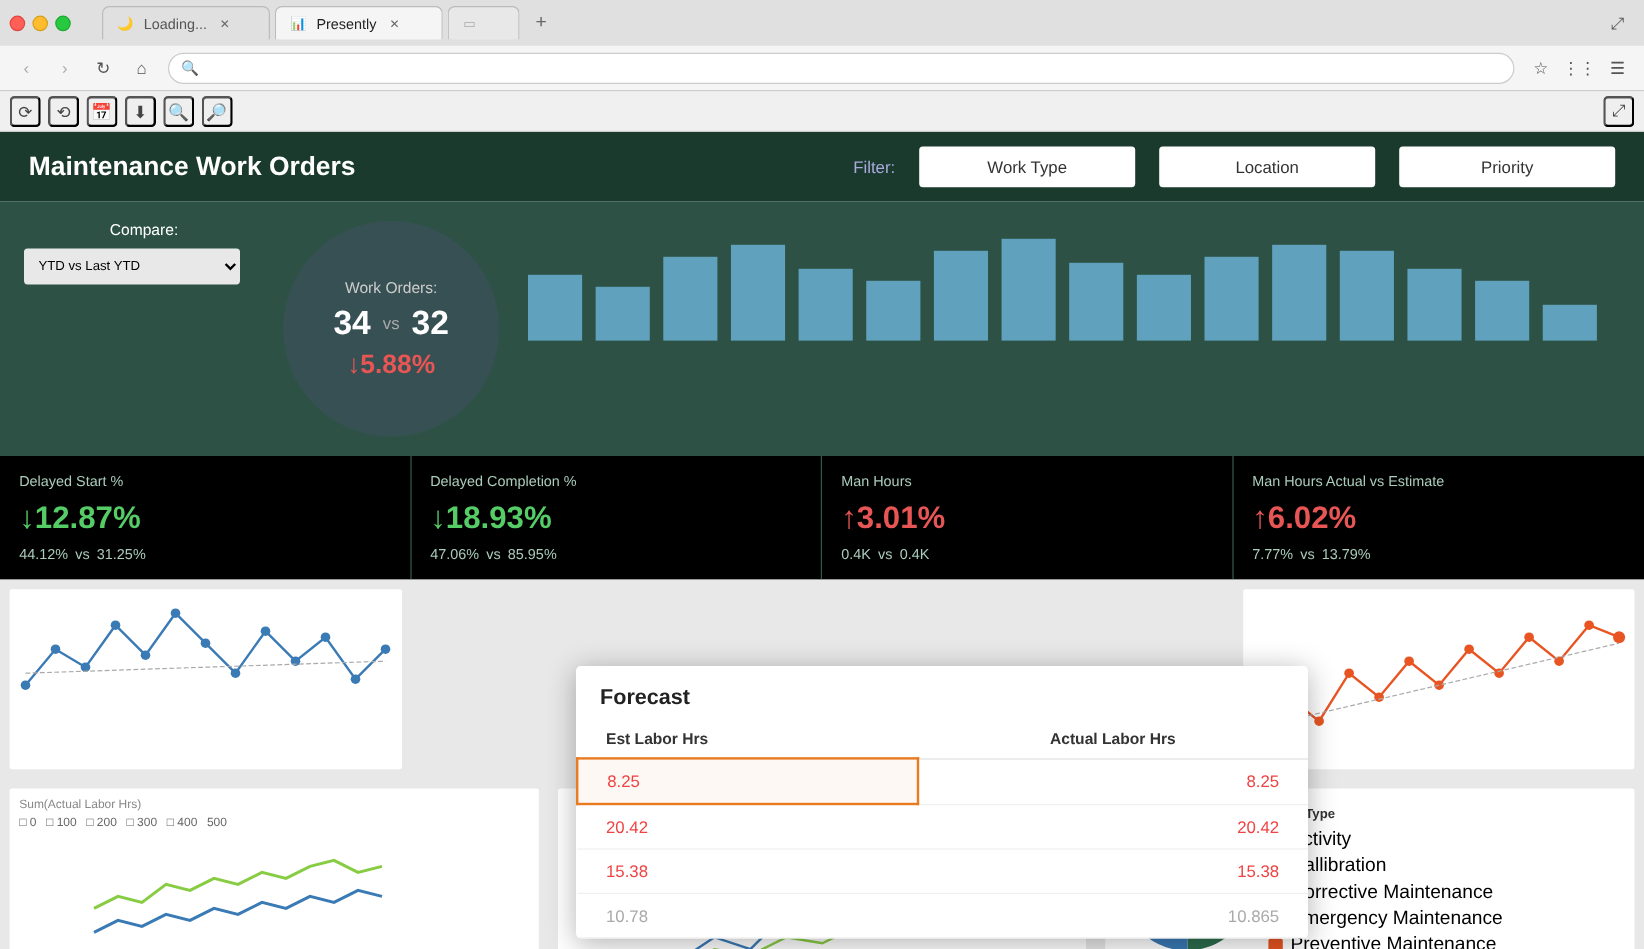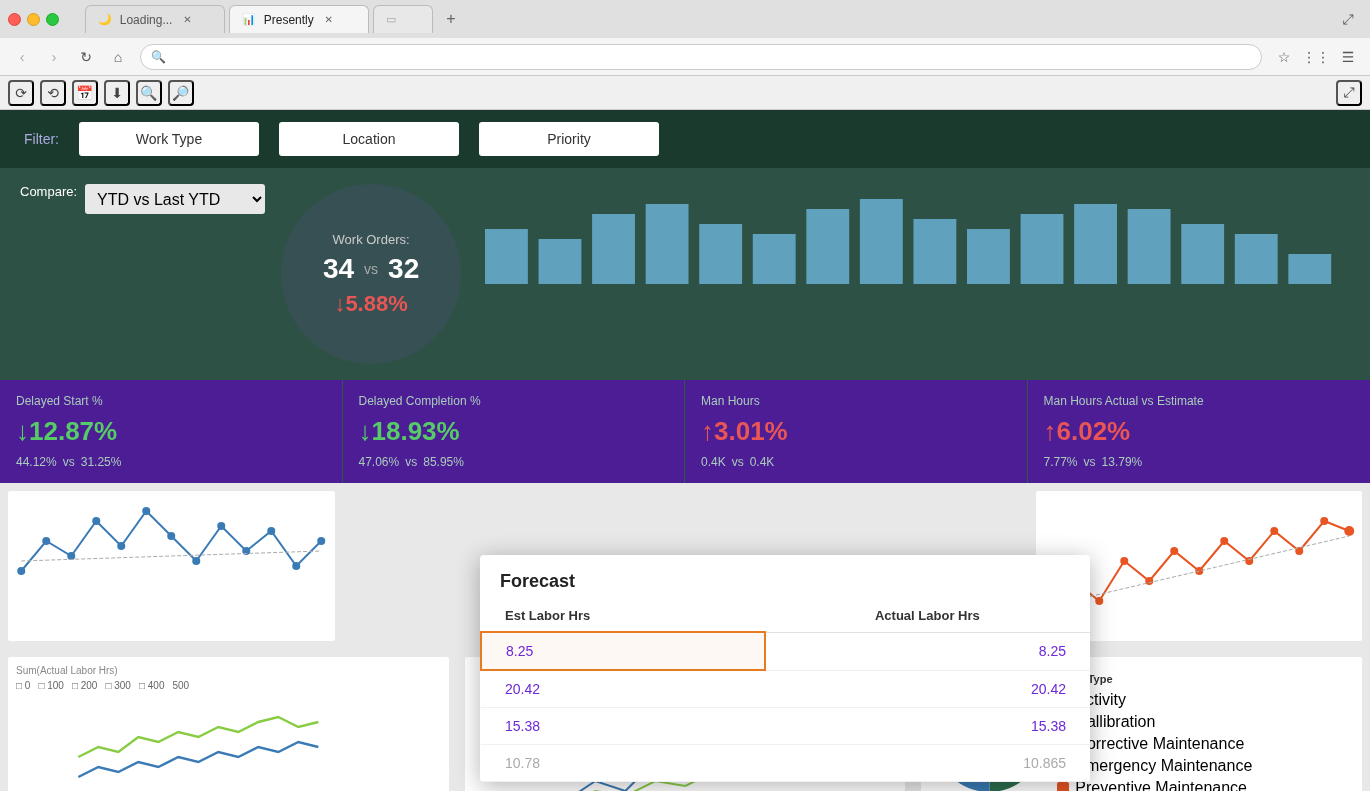--- a/index.html
+++ b/index.html
@@ -31,46 +31,46 @@
     .app-content { width: 100%; background: #f0f0f0; }
 
     
     .app-header { background: #1a3a2e; height: 58px; display: flex; align-items: center; padding: 0 24px; gap: 20px; }
     .app-title { color: white; font-size: 22px; font-weight: bold; flex: 1; }
     .filter-label { color: #aad; font-size: 14px; }
     .filter-btn { height: 34px; min-width: 180px; background: white; border: none; border-radius: 3px; font-size: 14px; color: #333; cursor: pointer; display: flex; align-items: center; justify-content: center; padding: 0 16px; }
 
     
     .kpi-section { background: #2d5245; padding: 16px 20px; display: flex; gap: 16px; align-items: flex-start; }
-    .compare-area { display: flex; flex-direction: row; gap: 8px; min-width: 200px; }
+    .compare-area { display: flex; flex-direction: column; gap: 8px; min-width: 200px; }
     .compare-label { color: white; font-size: 13px; text-align: center; }
-    .compare-select { height: 30px; width: 180px; background: #e8e8e8; border: none; border-radius: 3px; font-size: 16px; padding: 0 8px; cursor: pointer; }
+    .compare-select { height: 30px; width: 180px; background: #e8e8e8; border: none; border-radius: 3px; font-size: 11px; padding: 0 8px; cursor: pointer; }
     .work-orders-bubble { background: rgba(60,80,90,0.7); border-radius: 50%; width: 180px; height: 180px; display: flex; flex-direction: column; align-items: center; justify-content: center; gap: 6px; flex-shrink: 0; }
     .wo-label { color: #ccc; font-size: 13px; }
     .wo-values { display: flex; align-items: center; gap: 10px; }
     .wo-num { color: white; font-size: 28px; font-weight: bold; }
     .wo-vs { color: #aaa; font-size: 14px; }
     .wo-pct { color: #e85555; font-size: 22px; font-weight: bold; }
 
     
     .kpi-cards { display: grid; grid-template-columns: repeat(4, 1fr); gap: 0; }
-    .kpi-card { background: #4c1d95; padding: 14px 16px; border-right: 1px solid #2d5a47; }
+    .kpi-card { background: #000000; padding: 14px 16px; border-right: 1px solid #2d5a47; }
     .kpi-card:last-child { border-right: none; }
     .kpi-card-title { color: #aaccbb; font-size: 12px; margin-bottom: 8px; }
     .kpi-card-pct { font-size: 26px; font-weight: bold; margin-bottom: 8px; }
     .kpi-card-pct.down { color: #55cc66; }
     .kpi-card-pct.up { color: #e85555; }
     .kpi-card-vals { color: #aaccbb; font-size: 12px; display: flex; gap: 6px; align-items: center; }
     .chart-box { background: white; margin: 8px; border-radius: 2px; overflow: hidden; }
     .forecast-modal { position: absolute; top: 30px; left: 120px; width: 610px; background: white; border-radius: 4px; box-shadow: 0 4px 24px rgba(0,0,0,0.3); pointer-events: all; }
     .forecast-title { font-size: 18px; font-weight: bold; padding: 16px 20px 8px; color: #222; }
     .forecast-table { width: 100%; border-collapse: collapse; }
     .forecast-table th { padding: 8px 24px; font-size: 13px; color: #333; font-weight: 600; border-bottom: 1px solid #e0e0e0; }
     .forecast-table th:first-child { text-align: left; }
-    .forecast-table td { text-align: right; padding: 10px 24px; font-size: 14px; color: #6d28d9; border-bottom: 1px solid #f0f0f0; }
+    .forecast-table td { text-align: right; padding: 10px 24px; font-size: 14px; color: #ef4444; border-bottom: 1px solid #f0f0f0; }
     .forecast-table td:first-child { text-align: left; }
     .forecast-table tr.highlighted td:first-child { border: 2px solid #e87a20; background: rgba(232,122,32,0.05); }
     .forecast-table tr.partial td { color: #aaa; }
 
     
     .donut-area { background: white; margin: 8px; border-radius: 2px; display: flex; align-items: center; padding: 8px; }
     .legend-item { display: flex; align-items: center; gap: 6px; margin-bottom: 4px; }
     .legend-dot { width: 12px; height: 12px; border-radius: 2px; flex-shrink: 0; }
   </style>
 </head>
@@ -126,20 +126,21 @@
     <button class="toolbar-btn">🔍</button>
     <button class="toolbar-btn">🔎</button>
     <div style="flex:1;"></div>
     <button class="toolbar-btn">⤢</button>
   </div>
 </div>
 
 <div class="app-content">
 
   <div class="app-header">
+    <span class="app-title">Maintenance Work Orders</span>
     <span class="filter-label">Filter:</span>
     <button class="filter-btn">Work Type</button>
     <button class="filter-btn">Location</button>
     <button class="filter-btn">Priority</button>
   </div>
 
   <div class="kpi-section">
 
     <div class="compare-area">
       <span class="compare-label">Compare:</span>

